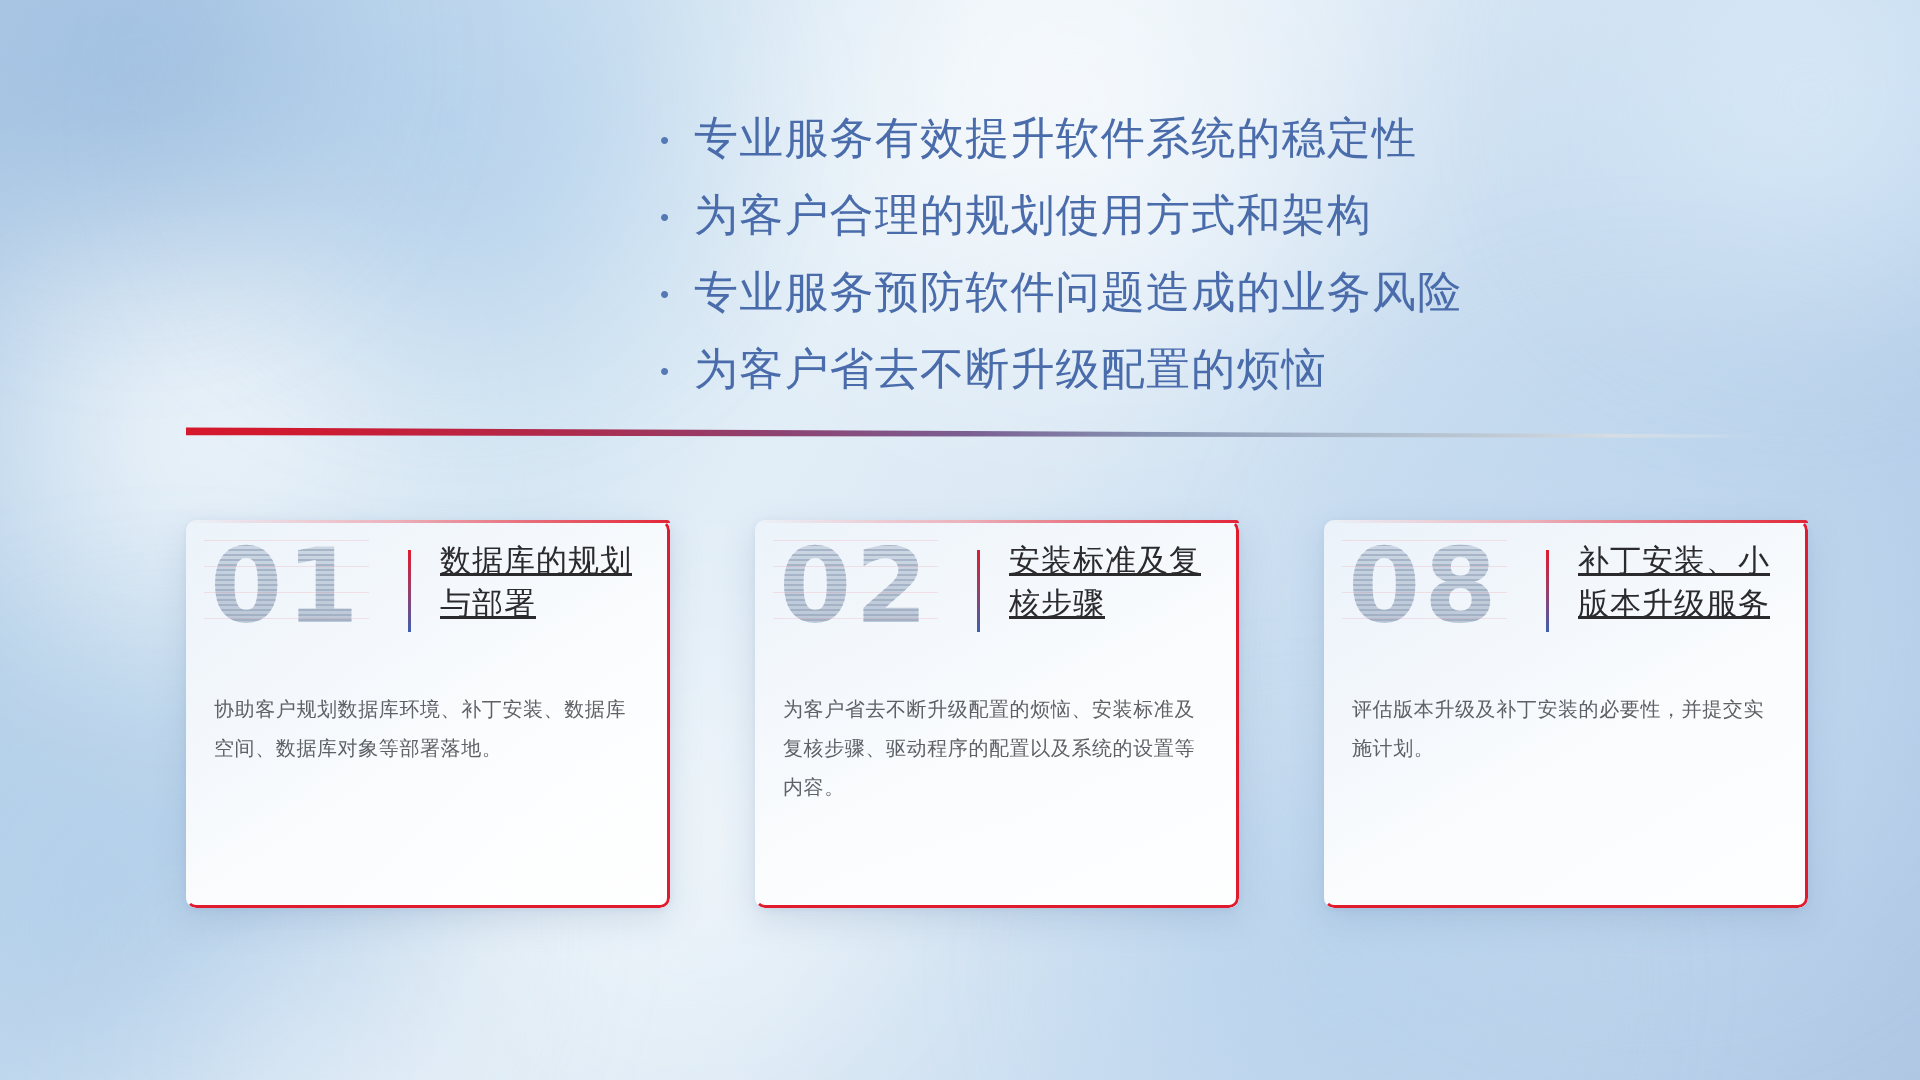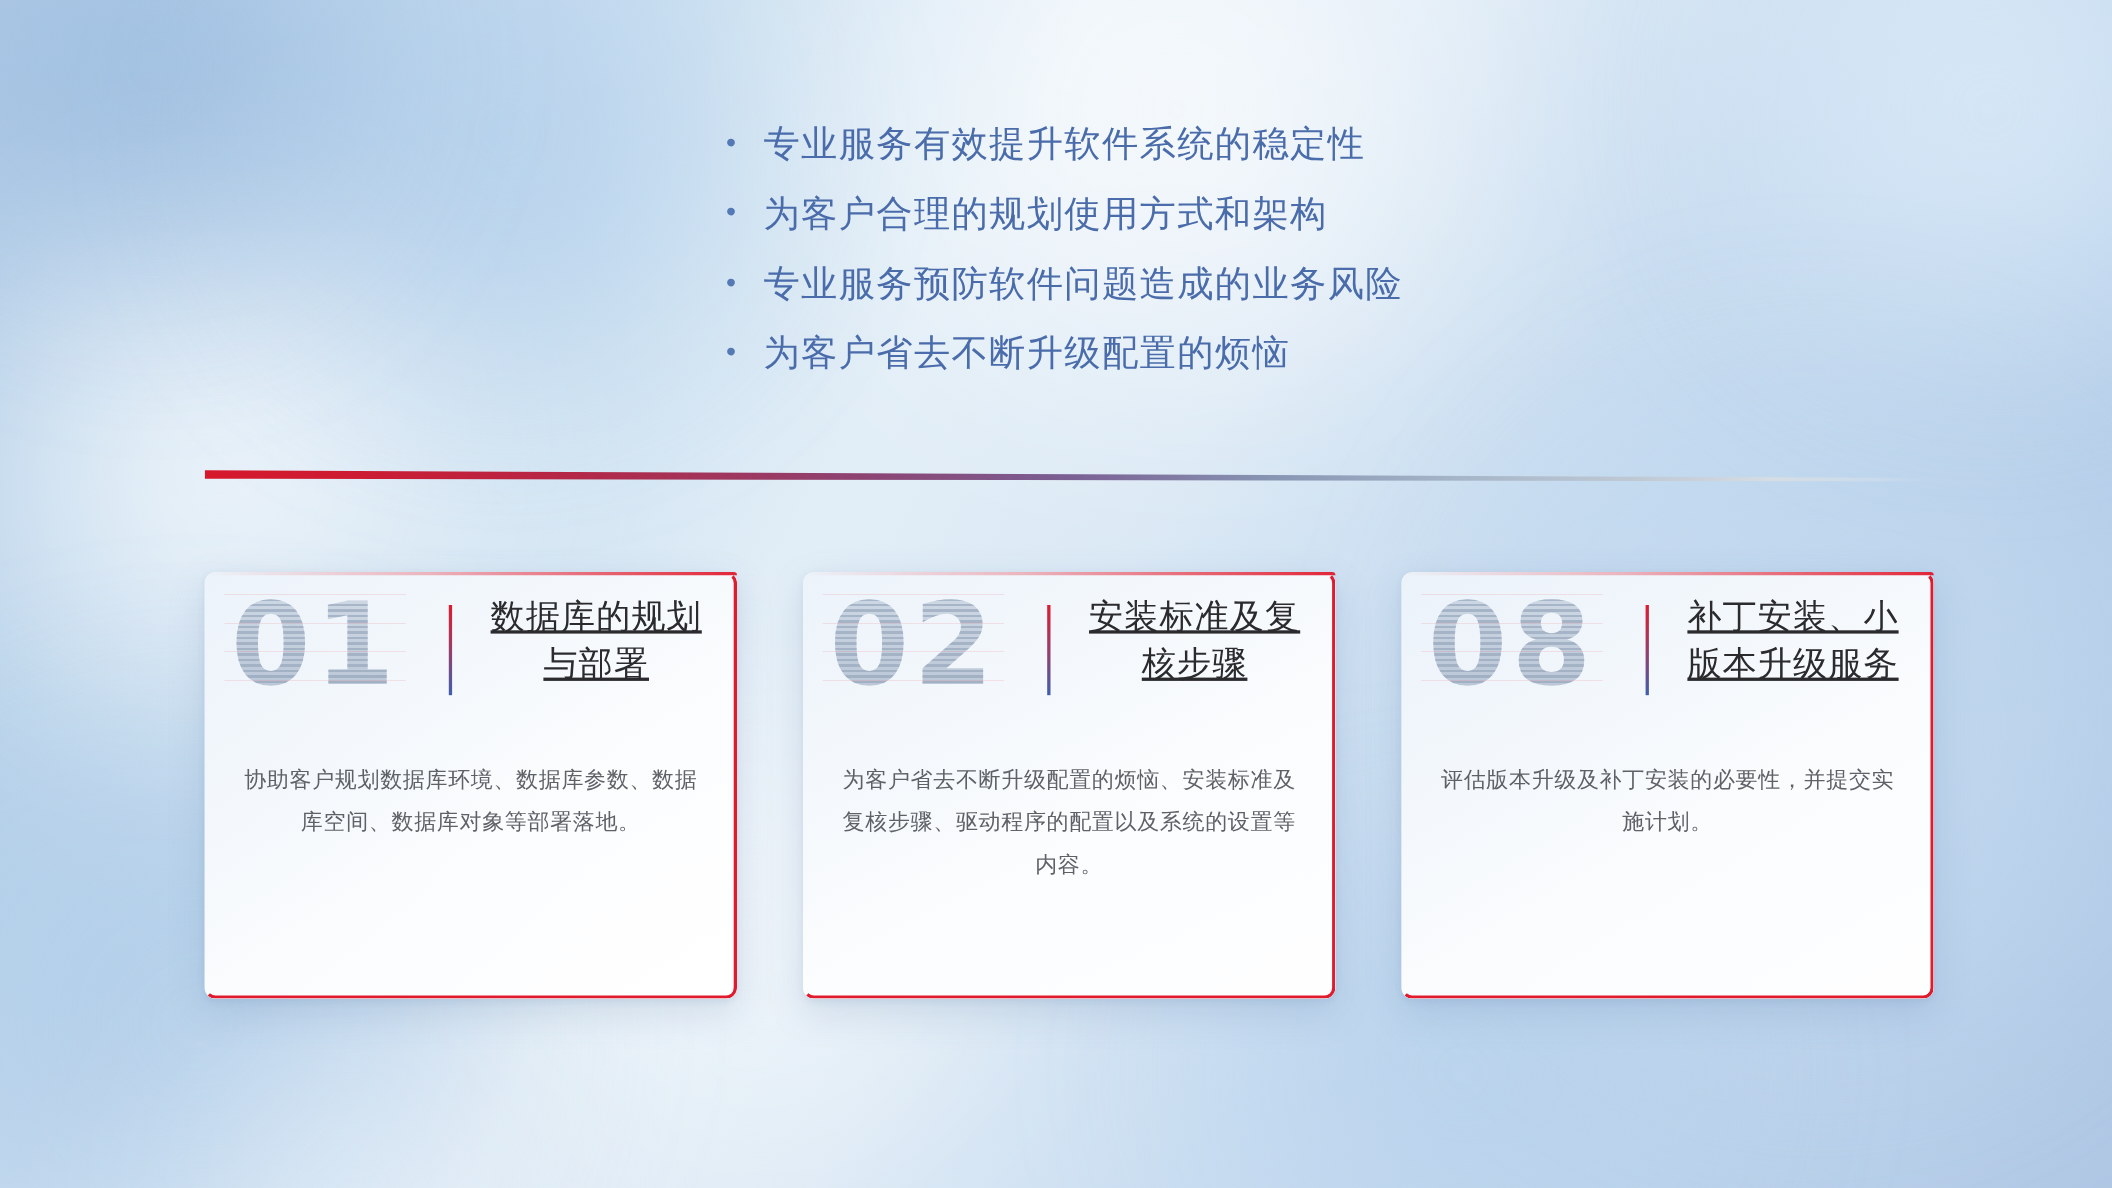--- a/index.html
+++ b/index.html
@@ -60,21 +60,21 @@
     position:absolute; left:660px; top:110px;
     display:flex; flex-direction:column; gap:22px;
   }
   .bullet-row { display:flex; align-items:baseline; }
   .bullet-dot {
     width:34px; flex:none;
     color:#5579b4; font-size:26px; line-height:1;
     position:relative; top:-4px;
   }
   .bullet-text {
-    font-size:33px; line-height:1.25; color:#4a6cab;
+    font-size:44px; line-height:1.25; color:#4a6cab;
     letter-spacing:1.2px; font-weight:500;
     white-space:nowrap;
   }
 
   
   #divider {
     position:absolute; left:186px; top:424px;
     width:1570px; height:16px;
   }
   #divider .blade {
@@ -83,21 +83,21 @@
       #d6172c 0%, #cc1c33 9%, #b32848 22%,
       #8d4372 38%, #7a5f93 50%, #8896b4 62%,
       #a7b6c8 73%, #bfc9d4 83%, #d6dde4 91%,
       rgba(220,228,236,.35) 97%, rgba(220,228,236,0) 100%);
     clip-path:polygon(0% 22%, 100% 66%, 100% 86%, 0% 70%);
   }
 
   
   #cards {
     position:absolute; left:186px; top:520px;
-    display:flex; gap:60px;text-align:center;
+    display:flex; gap:85px;
   }
   .card {
     position:relative;
     width:484px; height:388px;
     border-radius:10px;
     background:linear-gradient(150deg,
       rgba(236,243,250,.96) 0%,
       rgba(244,248,252,.95) 28%,
       rgba(252,253,254,.97) 58%,
       rgba(255,255,255,.98) 100%);
@@ -221,21 +221,21 @@
 <div id="cards">
 
   <div class="card">
     <div class="card-accent"></div>
     <div class="card-accent-top"></div>
     <div class="card-head">
       <div class="ghost-num">01</div>
       <div class="title-bar"></div>
       <div class="card-title">数据库的规划与部署</div>
     </div>
-    <div class="card-body">协助客户规划数据库环境、数据库参数、数据库空间、数据库对象等部署落地。</div>
+    <div class="card-body">协助客户规划数据库环境、补丁安装、数据库空间、数据库对象等部署落地。</div>
   </div>
 
   <div class="card">
     <div class="card-accent"></div>
     <div class="card-accent-top"></div>
     <div class="card-head">
       <div class="ghost-num">02</div>
       <div class="title-bar"></div>
       <div class="card-title">安装标准及复核步骤</div>
     </div>

